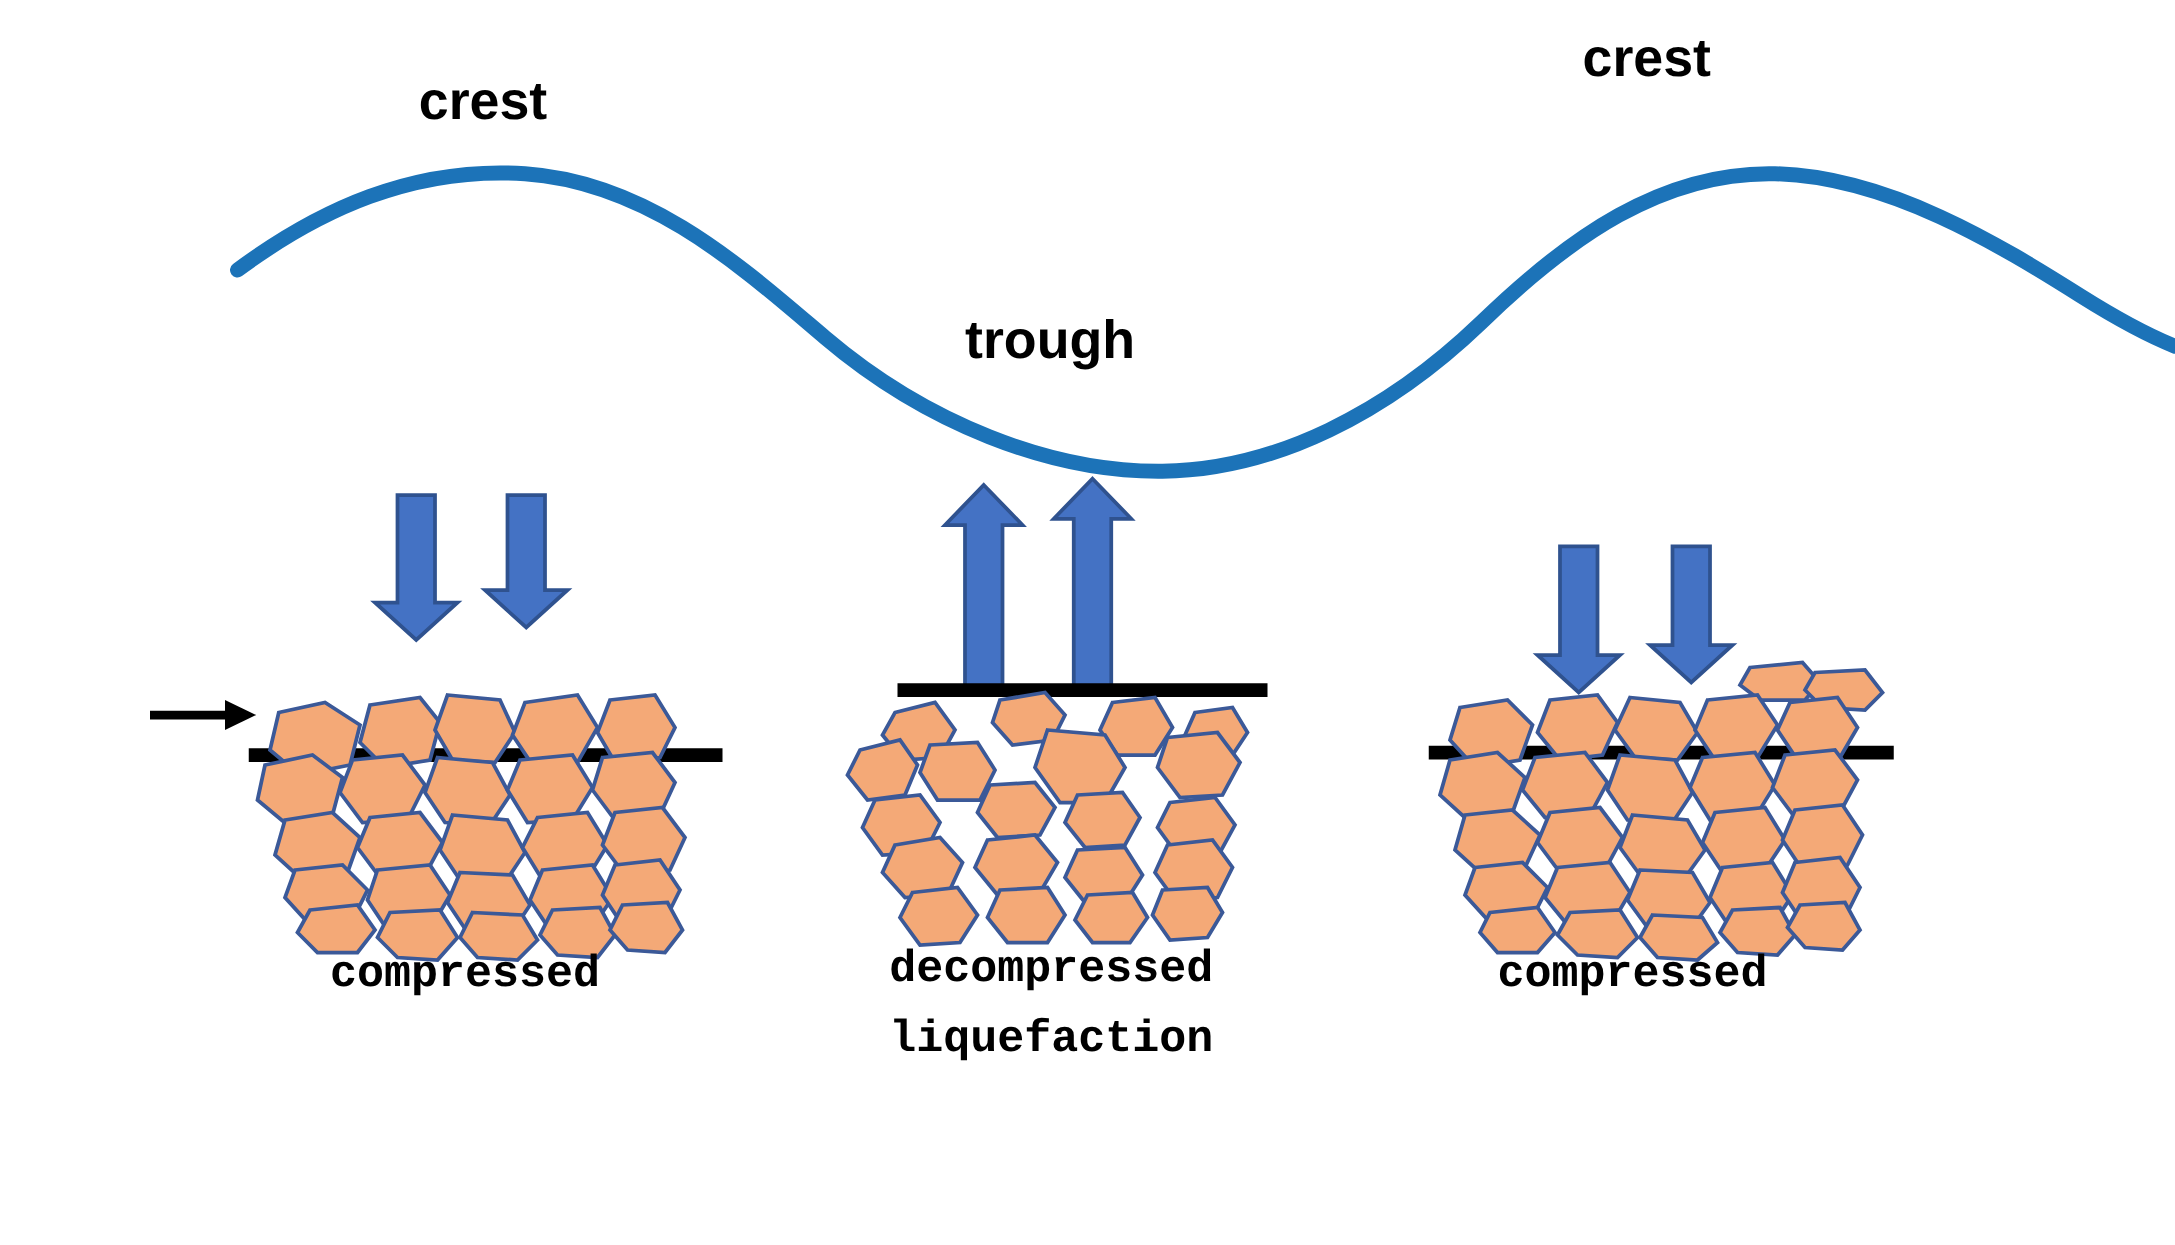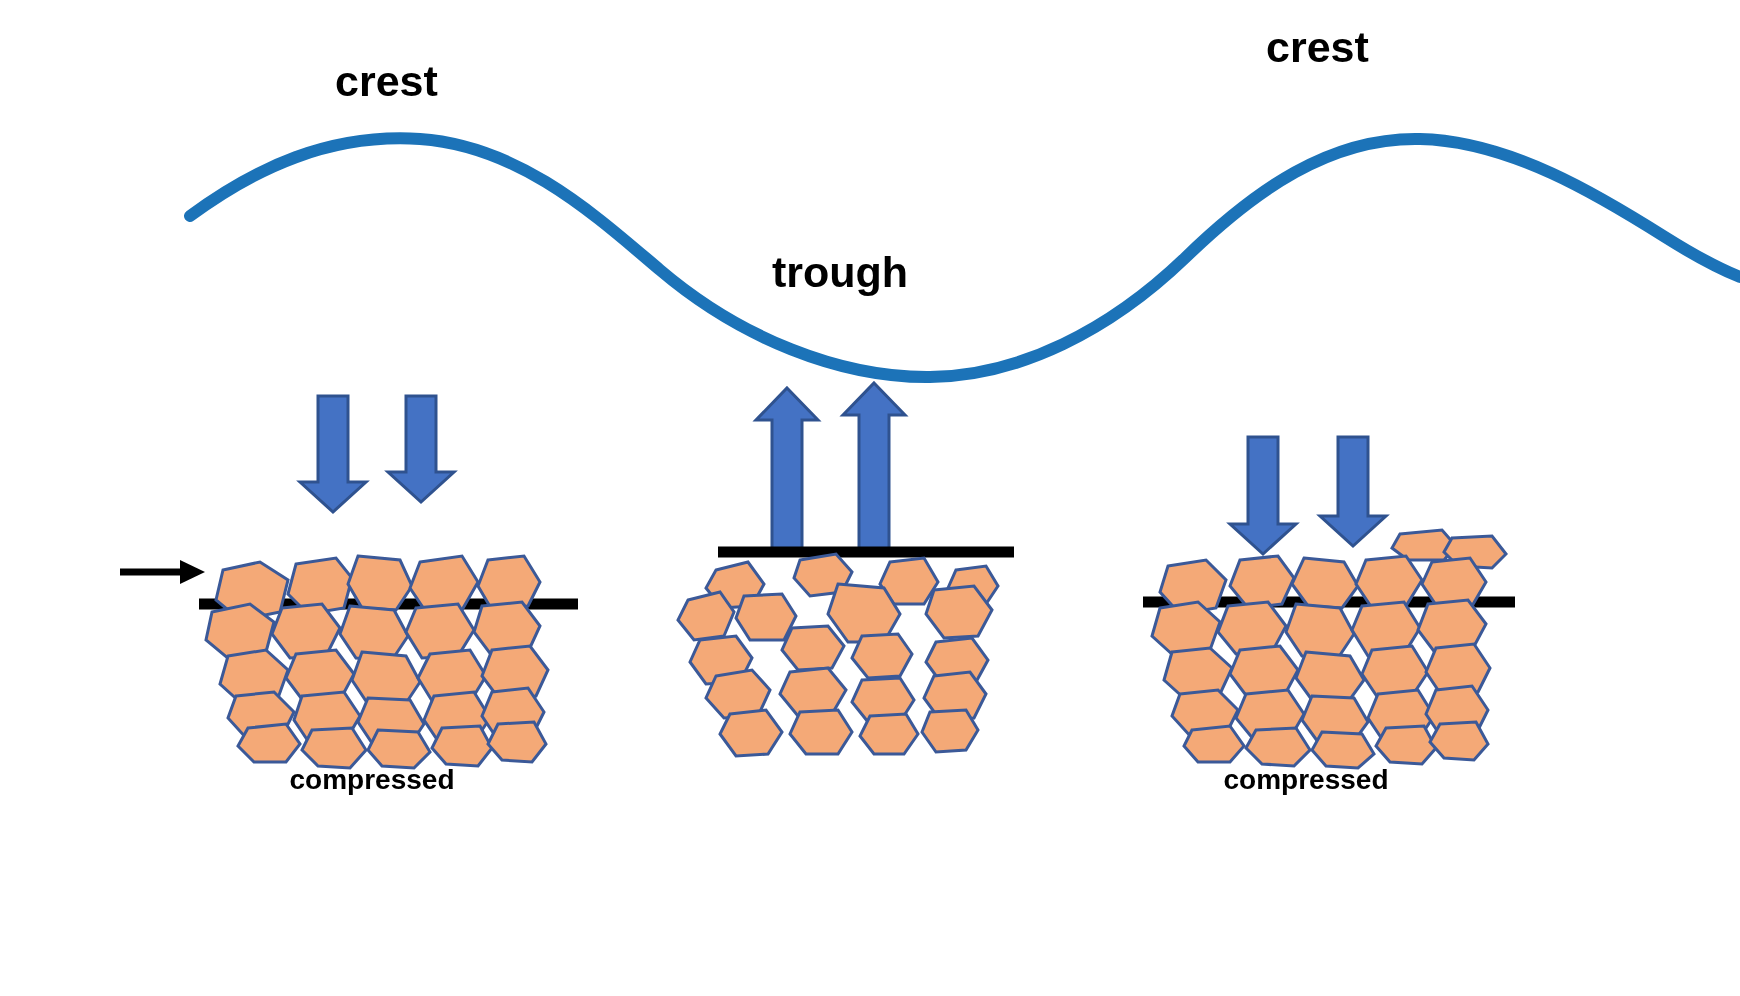--- a/index.html
+++ b/index.html
@@ -27,21 +27,21 @@
   .wave-label, .sea-label, .state-label {
     position: absolute;
     color: #000000;
     font-weight: bold;
     font-family: "Liberation Sans", sans-serif;
     white-space: nowrap;
     user-select: none;
   }
   .wave-label { font-size: 43px; }
   .sea-label  { font-size: 43px; line-height: 50px; }
-  .state-label{ font-size: 28px; line-height: 56px; text-align: center; }
+  .state-label{ font-size: 36px; line-height: 56px; text-align: center; font-family: Liberation Mono, monospace; }
   .center-text { text-align: center; }
 </style>
 </head>
 <body>
 
 <div id="stage">
 
   <svg id="diagram-svg" viewBox="0 0 1740 996" xmlns="http://www.w3.org/2000/svg">
 
     <g>
@@ -175,17 +175,19 @@
   <div class="wave-label" style="left:335px; top:57px;">crest</div>
 
   <div class="wave-label" style="left:772px; top:225px;margin-top:23px;">trough</div>
 
   <div class="wave-label" style="left:1266px; top:23px;">crest</div>
 
 
   <div class="state-label center-text" style="left:222px; top:752px; width:300px;">compressed</div>
 
   <div class="state-label center-text" style="left:661px; top:748px; width:360px;">
+    <div>decompressed</div>
+    <div>liquefaction</div>
   </div>
 
   <div class="state-label center-text" style="left:1156px; top:752px; width:300px;">compressed</div>
 
 </div>
 
 </body></html>

